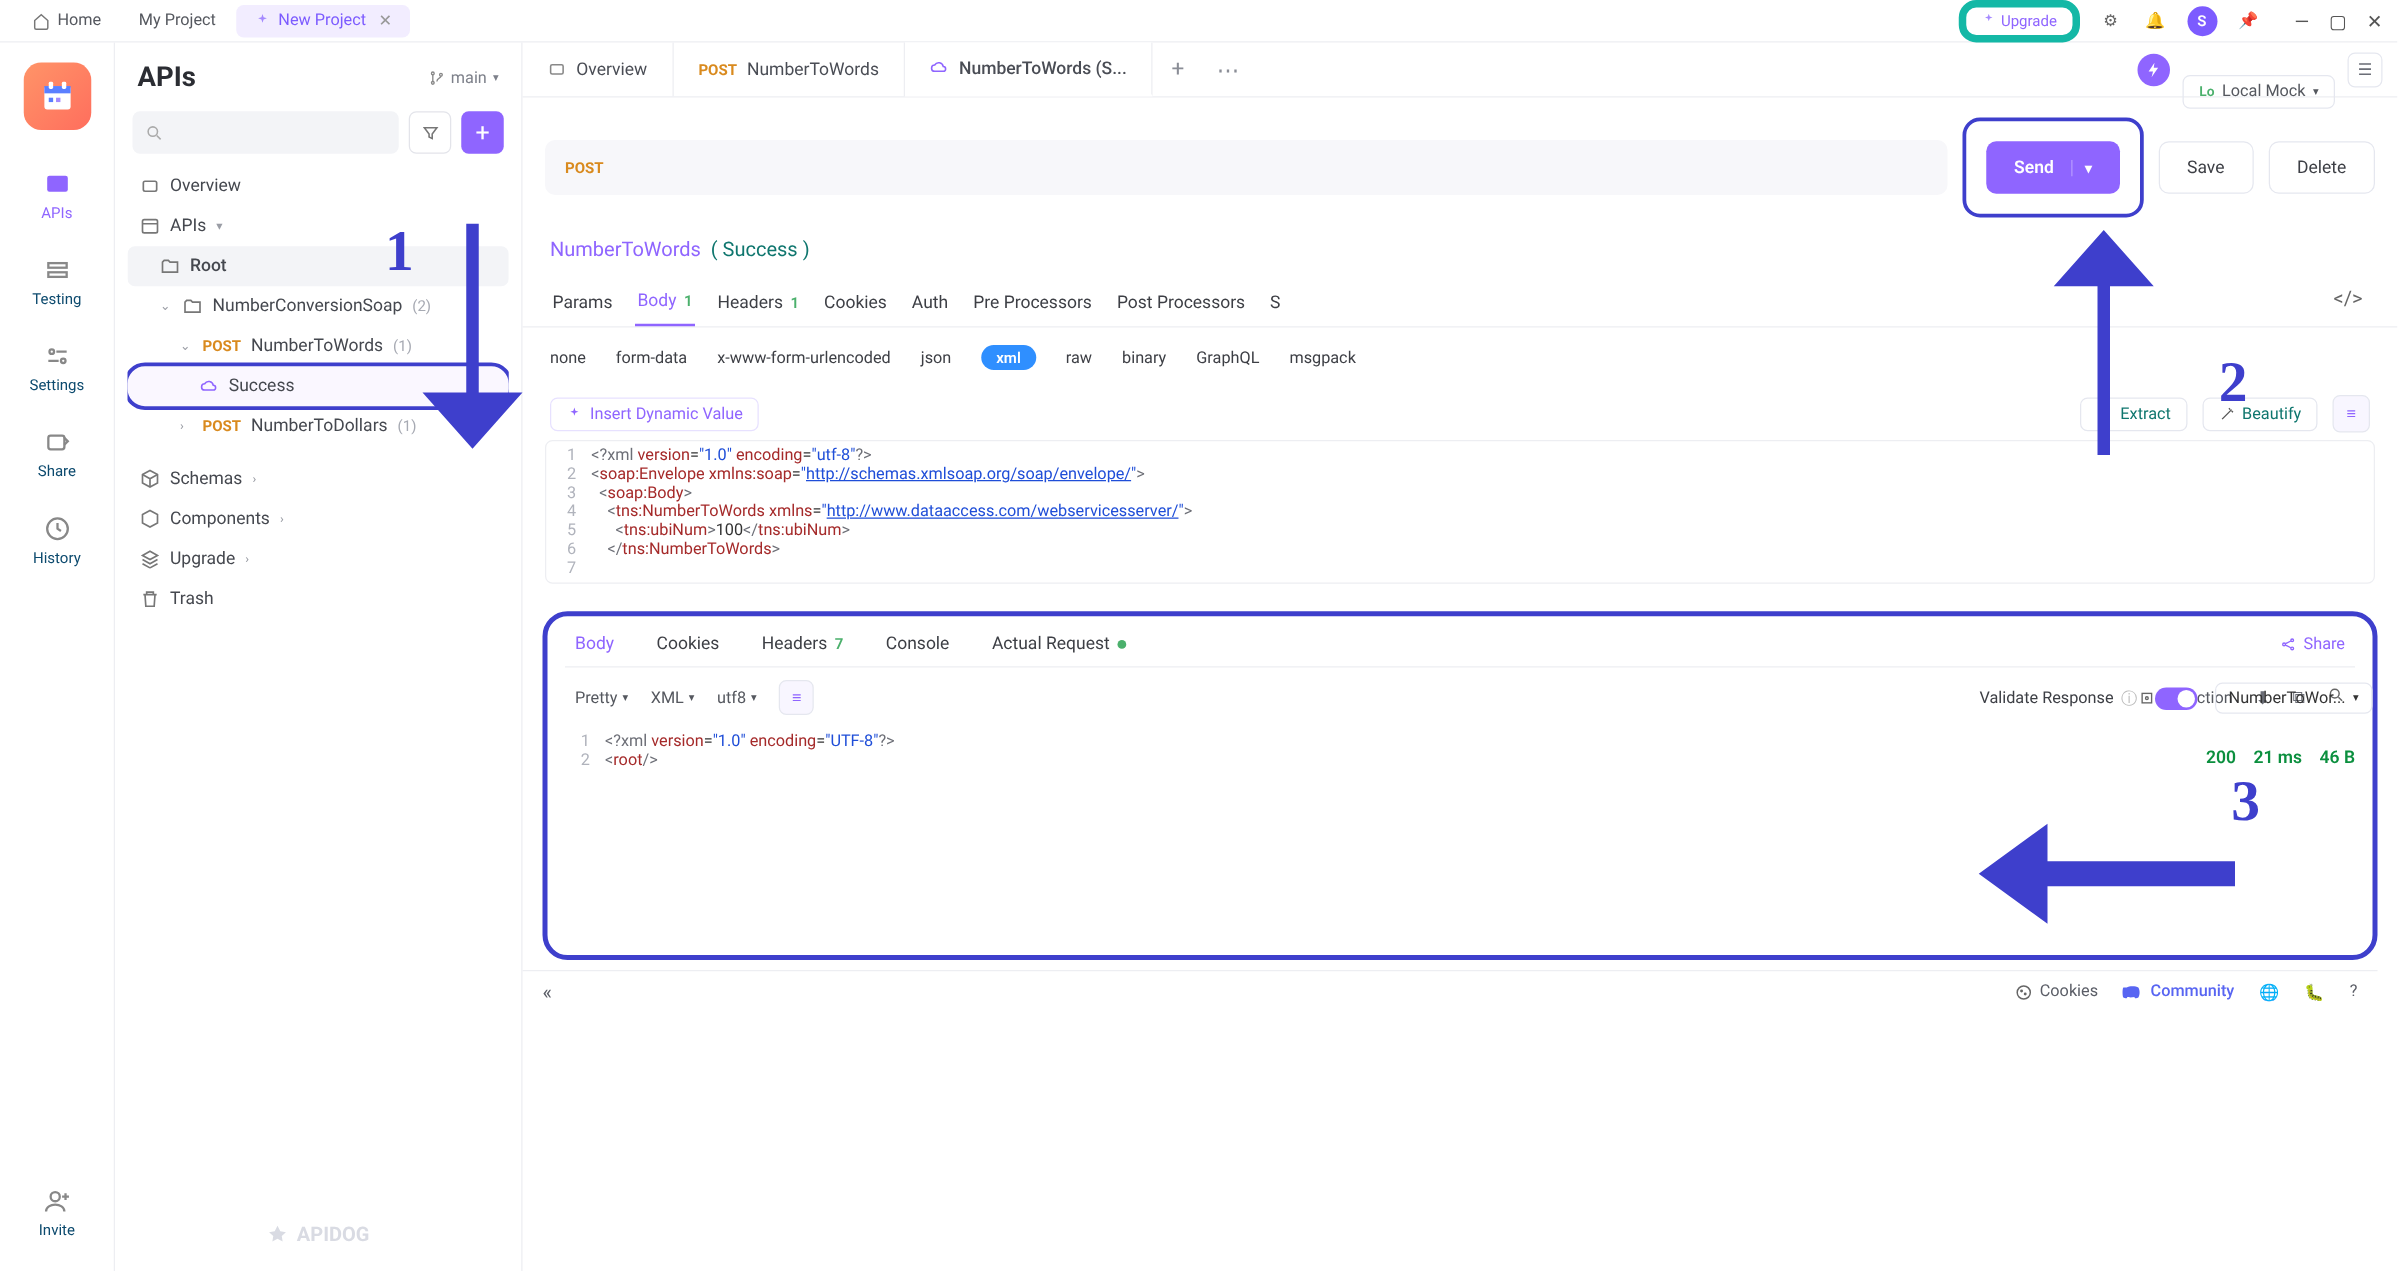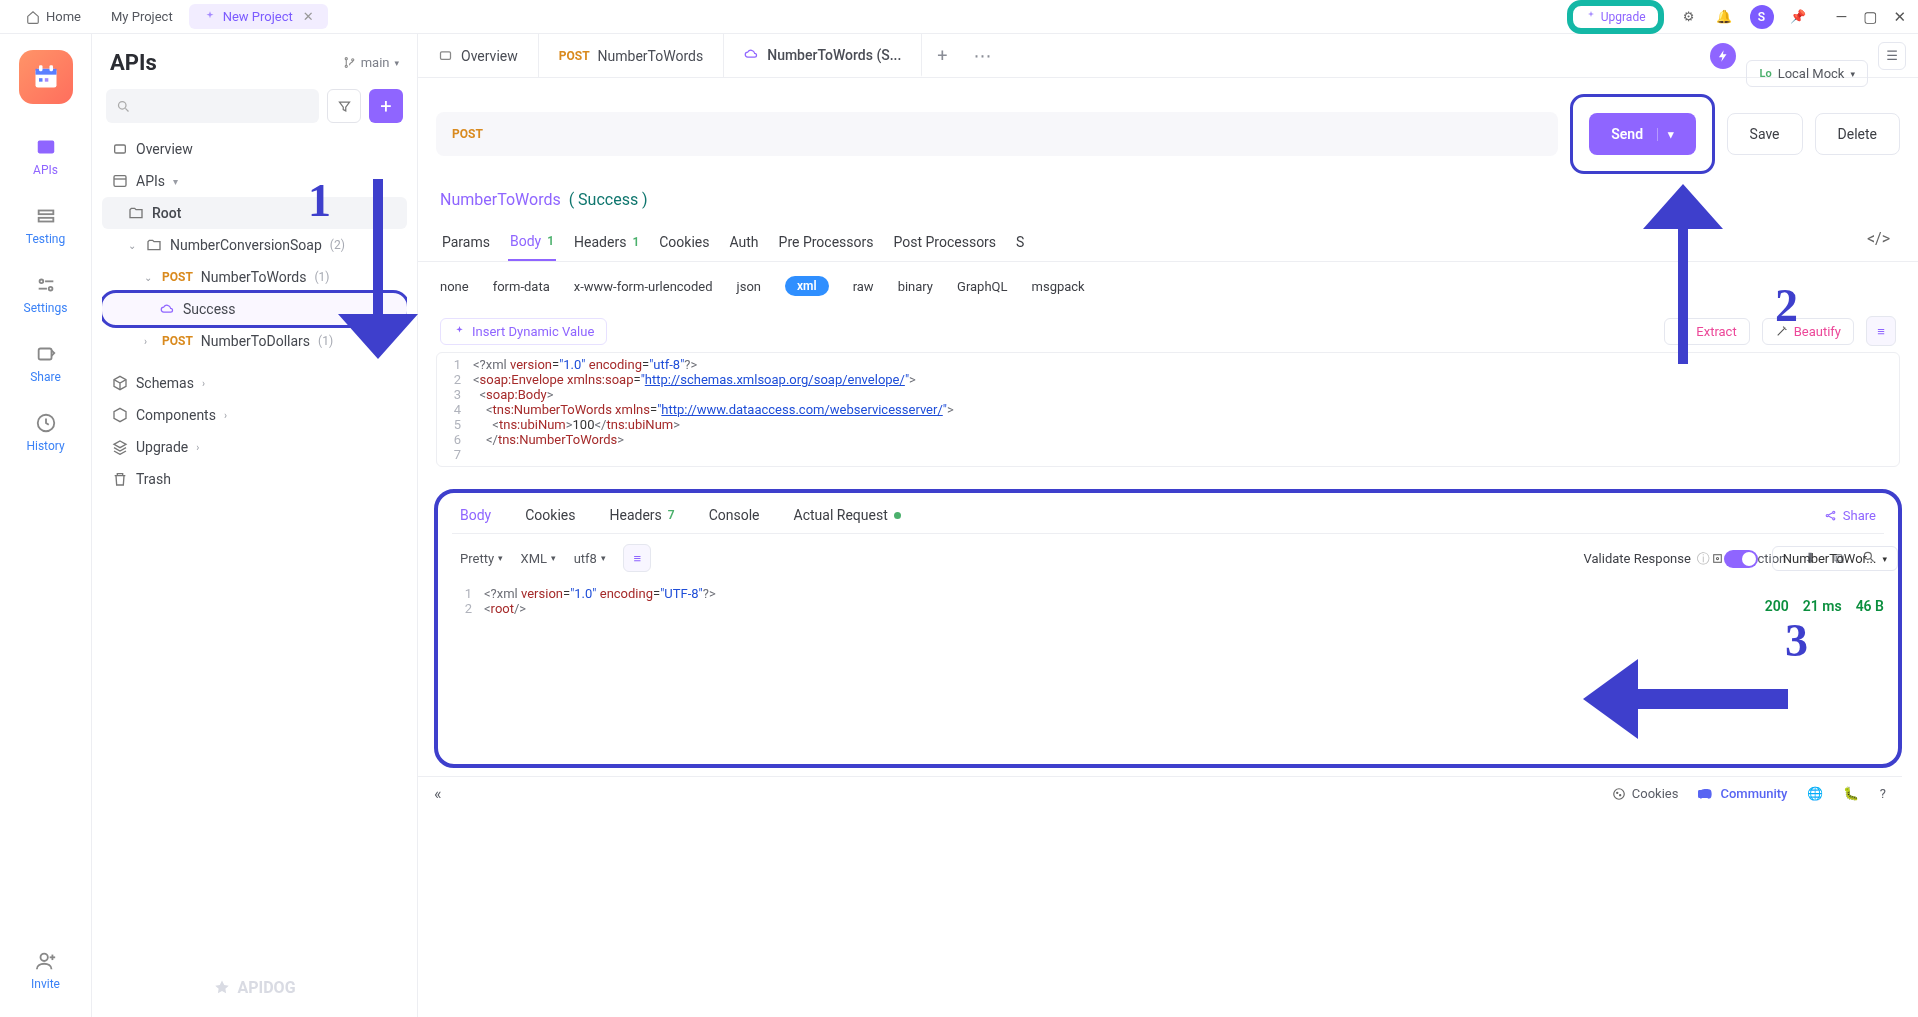--- a/index.html
+++ b/index.html
@@ -19,21 +19,21 @@
 .avatar { width: 24px; height: 24px; border-radius: 50%; background: #7c5bff; color: #fff; display: flex; align-items: center; justify-content: center; font-size: 12px; font-weight: 600; }
 .wincontrols { display: flex; gap: 16px; margin-left: 12px; }
 .wincontrols span { cursor: pointer; color: #555; font-size: 15px; }
 
 
 .mainrow { display: flex; flex: 1; min-height: 0; }
 
 
 .rail { width: 92px; border-right: 1px solid #edeef2; display: flex; flex-direction: column; align-items: center; padding: 16px 0; gap: 8px; }
 .rail .logo { width: 54px; height: 54px; border-radius: 14px; background: linear-gradient(135deg, #ff9468, #ff6e5d); display: flex; align-items: center; justify-content: center; margin-bottom: 14px; }
-.rail .navitem { display: flex; flex-direction: column; align-items: center; gap: 5px; padding: 10px 6px; border-radius: 8px; color: #3b82f6; font-size: 12px; cursor: pointer; width: 68px; }
+.rail .navitem { display: flex; flex-direction: column; align-items: center; gap: 5px; padding: 10px 6px; border-radius: 8px; color: #0c4a6e; font-size: 12px; cursor: pointer; width: 68px; }
 .rail .navitem.active { color: #8f65ff; }
 .rail .navitem .icon { width: 22px; height: 22px; }
 .rail .railspacer { flex: 1; }
 
 
 .sidebar { width: 326px; border-right: 1px solid #edeef2; display: flex; flex-direction: column; padding: 16px 10px 8px 10px; }
 .sidebar .head { display: flex; align-items: center; justify-content: space-between; margin-bottom: 14px; padding: 0 8px; }
 .sidebar .head h2 { font-size: 22px; font-weight: 700; color: #2b2d33; }
 .sidebar .branch { font-size: 13px; color: #7d808a; display: flex; align-items: center; gap: 5px; cursor: pointer; }
 .sidebar .searchrow { display: flex; gap: 8px; margin-bottom: 10px; padding: 0 4px; }
@@ -86,21 +86,21 @@
 
 
 .bodytypes { display: flex; gap: 24px; padding: 14px 22px; align-items: center; font-size: 13px; color: #3d3f45; }
 .bodytypes span { cursor: pointer; }
 .pill { background: #2f8fff; color: #fff; padding: 3px 12px; border-radius: 12px; font-size: 12px; font-weight: 600; }
 
 
 .edrow { display: flex; align-items: center; padding: 6px 22px; gap: 12px; }
 .dynval { border: 1px solid #e7e1ff; color: #8f65ff; border-radius: 6px; padding: 5px 12px; font-size: 13px; display: flex; align-items: center; gap: 6px; cursor: pointer; }
 .edrow .spacer { flex: 1; }
-.extract { border: 1px solid #e5e7ef; border-radius: 6px; padding: 5px 12px; font-size: 13px; display: flex; align-items: center; gap: 6px; cursor: pointer; color: #ec4899; }
+.extract { border: 1px solid #e5e7ef; border-radius: 6px; padding: 5px 12px; font-size: 13px; display: flex; align-items: center; gap: 6px; cursor: pointer; color: #0f766e; }
 .wrapico { width: 30px; height: 30px; border: 1px solid #e5e7ef; border-radius: 6px; display: flex; align-items: center; justify-content: center; background: #f8f6ff; color: #8f65ff; cursor: pointer; }
 
 
 .code { font-family: 'Consolas', 'Monaco', monospace; font-size: 13px; padding: 4px 6px; margin: 0 18px; border: 1px solid #edeef2; border-radius: 6px; }
 .code .line { display: flex; }
 .code .ln { width: 30px; text-align: right; color: #b0b3bc; padding-right: 12px; user-select: none; }
 .code .lc { flex: 1; white-space: pre; }
 .c-red { color: #a52a2a; }
 .c-blue { color: #1f4ed8; }
 .c-gray { color: #6d6f77; }

